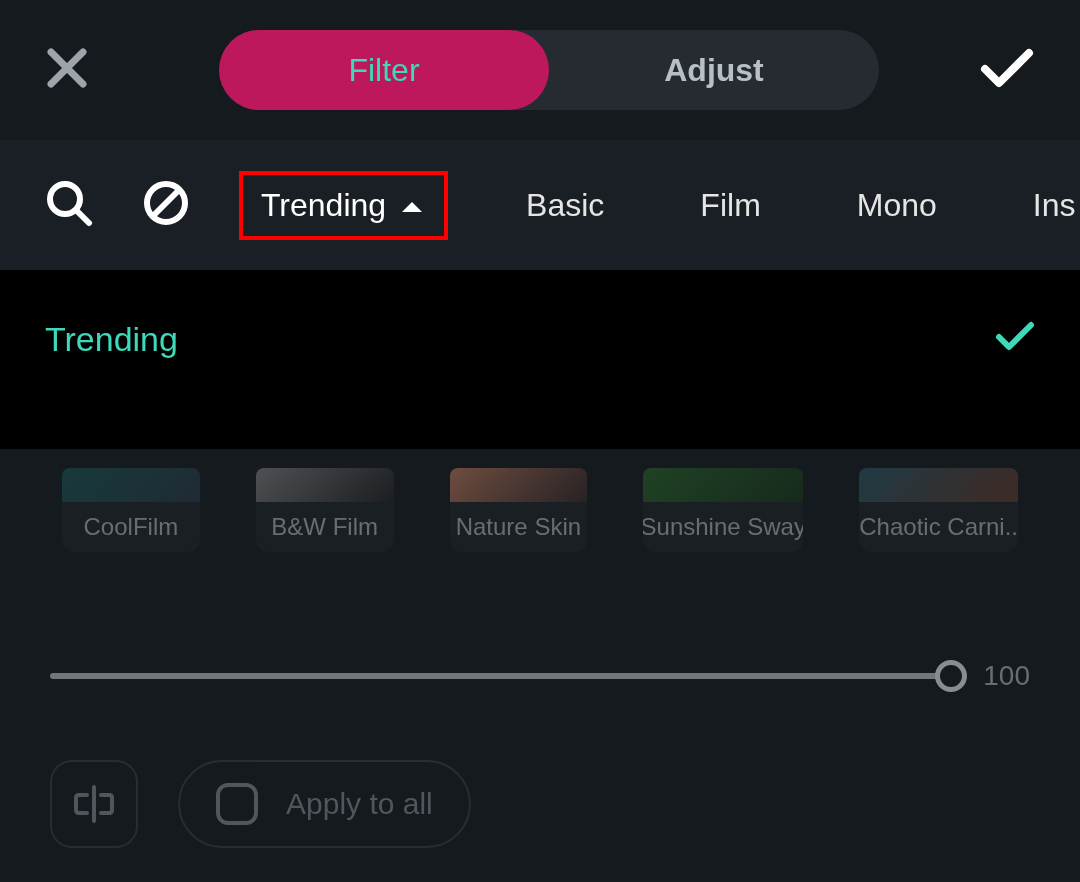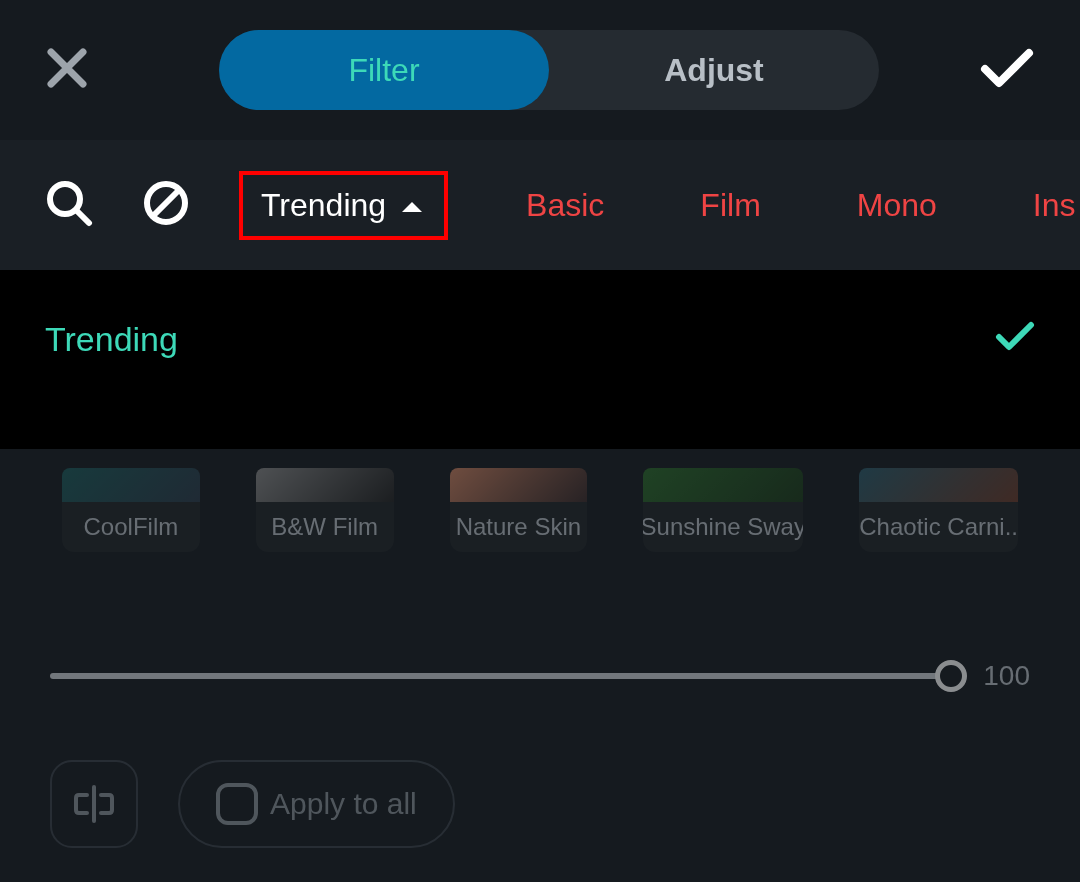--- a/index.html
+++ b/index.html
@@ -42,21 +42,21 @@
     .segment {
       flex: 1;
       display: flex;
       align-items: center;
       justify-content: center;
       font-size: 32px;
       cursor: pointer;
       border-radius: 40px;
     }
     .segment.active {
-      background: #0369a1;
+      background: #be185d;
       color: #3dd9b8;
       font-weight: 500;
     }
     .segment.inactive {
       color: #b8bfc6;
       font-weight: bold;
     }
     .confirm-btn {
       margin-left: auto;
       cursor: pointer;
@@ -86,21 +86,21 @@
       width: 46px;
       height: 46px;
     }
     .categories {
       display: flex;
       align-items: center;
       gap: 60px;
     }
     .category-item {
       font-size: 32px;
-      color: #ef4444;
+      color: #e5e5e5;
       cursor: pointer;
       display: flex;
       align-items: center;
       padding: 12px 18px;
     }
     .category-item.active {
       color: #fff;
       font-weight: 500;
     }
     .highlight-box {
@@ -242,21 +242,21 @@
       height: 42px;
     }
     .apply-all-btn {
       height: 88px;
       border: 2px solid #3a4149;
       border-radius: 44px;
       display: flex;
       align-items: center;
       padding: 0 36px;
       cursor: pointer;
-      gap: 12px;
+      gap: 28px;
     }
     .checkbox-shape {
       width: 42px;
       height: 42px;
       border: 4px solid #8a9299;
       border-radius: 12px;
     }
     .apply-all-label {
       font-size: 30px;
       color: #8a9299;

